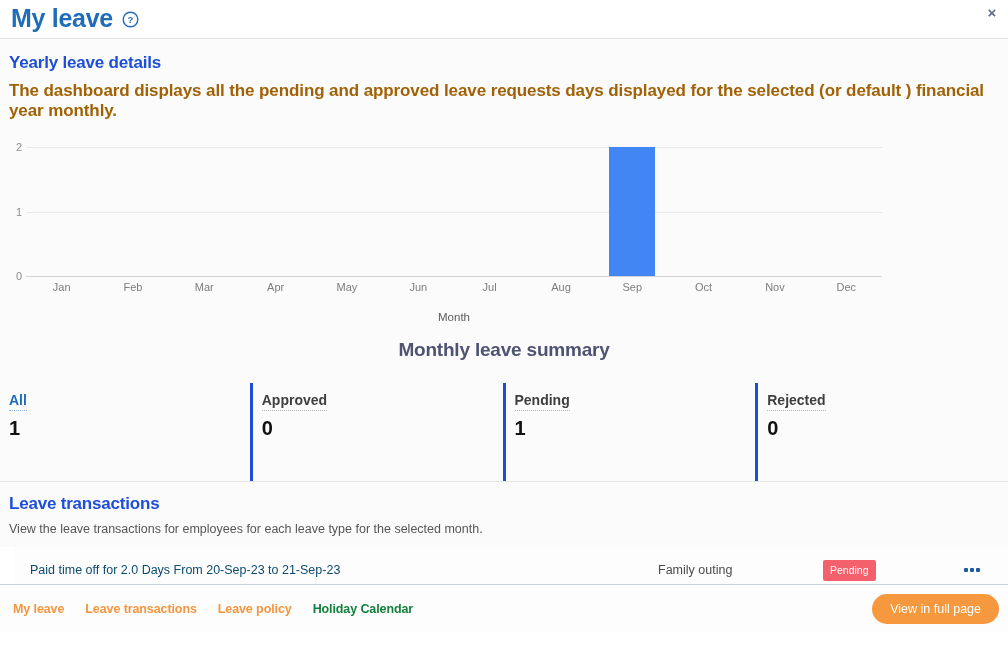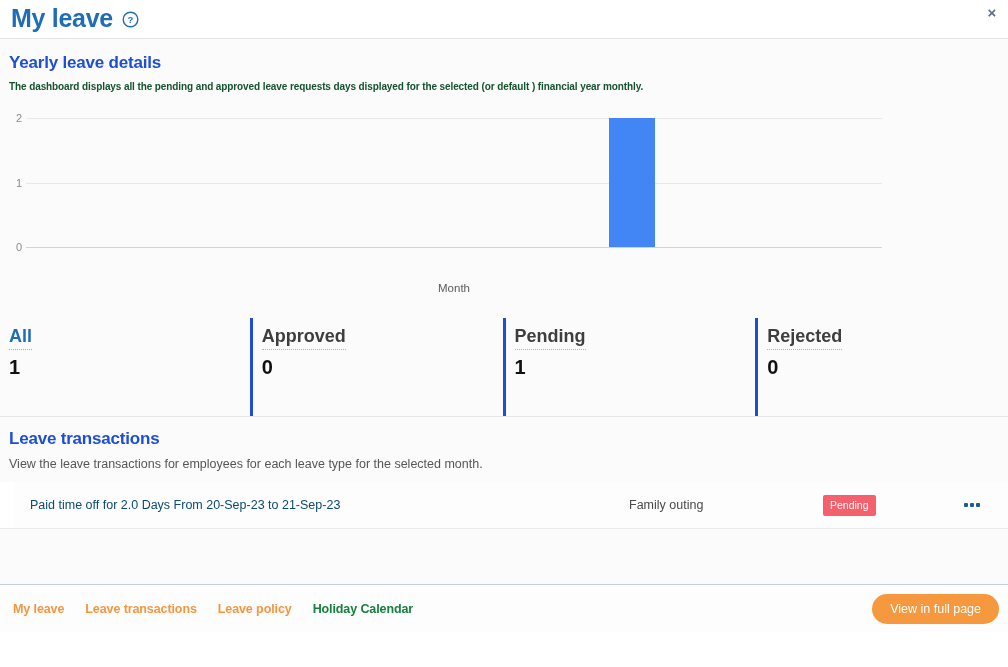--- a/index.html
+++ b/index.html
@@ -59,22 +59,22 @@
   }
 
   .section-pad { padding: 0 9px; }
 
   .sec-title {
     font-size: 17px; font-weight: bold;
     color: #1d4ed8;
     letter-spacing: -0.2px;
   }
   .sec-sub-bold {
-    font-size: 10px; font-weight: bold;
-    color: #14532d;
+    font-size: 17px; font-weight: bold;
+    color: #a16207;
     letter-spacing: -0.1px;
   }
   .sec-sub-plain {
     font-size: 12.5px; font-weight: normal;
     color: #565656;
   }
   .yearly-head { padding-top: 14px; }
   .yearly-head .sec-sub-bold { margin-top: 8px; }
 
   
@@ -147,21 +147,21 @@
     border-bottom: 1px solid #e6e6e6;
   }
   .stat {
     flex: 1 1 0;
     padding: 8px 0 0 9px;
     border-left: 3px solid #1d4ed8;
     cursor: pointer;
   }
   .stat:first-child { border-left: none; }
   .stat-label {
-    font-size: 18px; font-weight: bold;
+    font-size: 14px; font-weight: bold;
     color: #3e3e3e;
     border-bottom: 1px dotted #b3b3b3;
     display: inline-block;
     padding-bottom: 2px;
   }
   .stat.active .stat-label { color: #1f6cb8; border-bottom-color: #8fb4d8; }
   .stat-value {
     font-size: 20px; font-weight: bold;
     color: #111111;
     margin-top: 6px;
@@ -183,21 +183,21 @@
     position: absolute; left: 0; top: 0;
     width: 14px; height: 100%;
     background: #ffffff;
   }
   .trans-desc {
     margin-left: 30px;
     font-size: 12.5px; color: #0c4a6e;
     flex: 0 0 auto;
   }
   .trans-reason {
-    position: absolute; left: 629px;
+    position: absolute; left: 658px;
     font-size: 12.5px; color: #4a4a4a;
   }
   .badge {
     position: absolute; left: 823px;
     background: #f4606c; color: #ffffff;
     font-size: 10.5px;
     padding: 4px 7px 5px 7px;
     border-radius: 2px;
     cursor: pointer;
   }
@@ -282,24 +282,39 @@
           <div class="barcell"></div>
           <div class="barcell"></div>
           <div class="barcell"></div>
           <div class="barcell">
             <div class="bar" title="Sep: 2" style="height: 129px; background: rgb(66, 133, 244);"></div>
           </div>
           <div class="barcell"></div>
           <div class="barcell"></div>
           <div class="barcell"></div>
         </div>
+      <div class="xlabels">
+          <div class="xlabel">Jan</div>
+          <div class="xlabel">Feb</div>
+          <div class="xlabel">Mar</div>
+          <div class="xlabel">Apr</div>
+          <div class="xlabel">May</div>
+          <div class="xlabel">Jun</div>
+          <div class="xlabel">Jul</div>
+          <div class="xlabel">Aug</div>
+          <div class="xlabel">Sep</div>
+          <div class="xlabel">Oct</div>
+          <div class="xlabel">Nov</div>
+          <div class="xlabel">Dec</div>
+        </div>
       <div class="axis-title">Month</div>
     </div>
 
     <div class="summary-head">
+      <div class="summary-title">Monthly leave summary</div>
     </div>
 
     <div class="stats">
         <div class="stat active"><div class="stat-label">All</div><div class="stat-value">1</div></div>
         <div class="stat"><div class="stat-label">Approved</div><div class="stat-value">0</div></div>
         <div class="stat"><div class="stat-label">Pending</div><div class="stat-value">1</div></div>
         <div class="stat"><div class="stat-label">Rejected</div><div class="stat-value">0</div></div>
       </div>
 
     <div class="section-pad trans-head">

